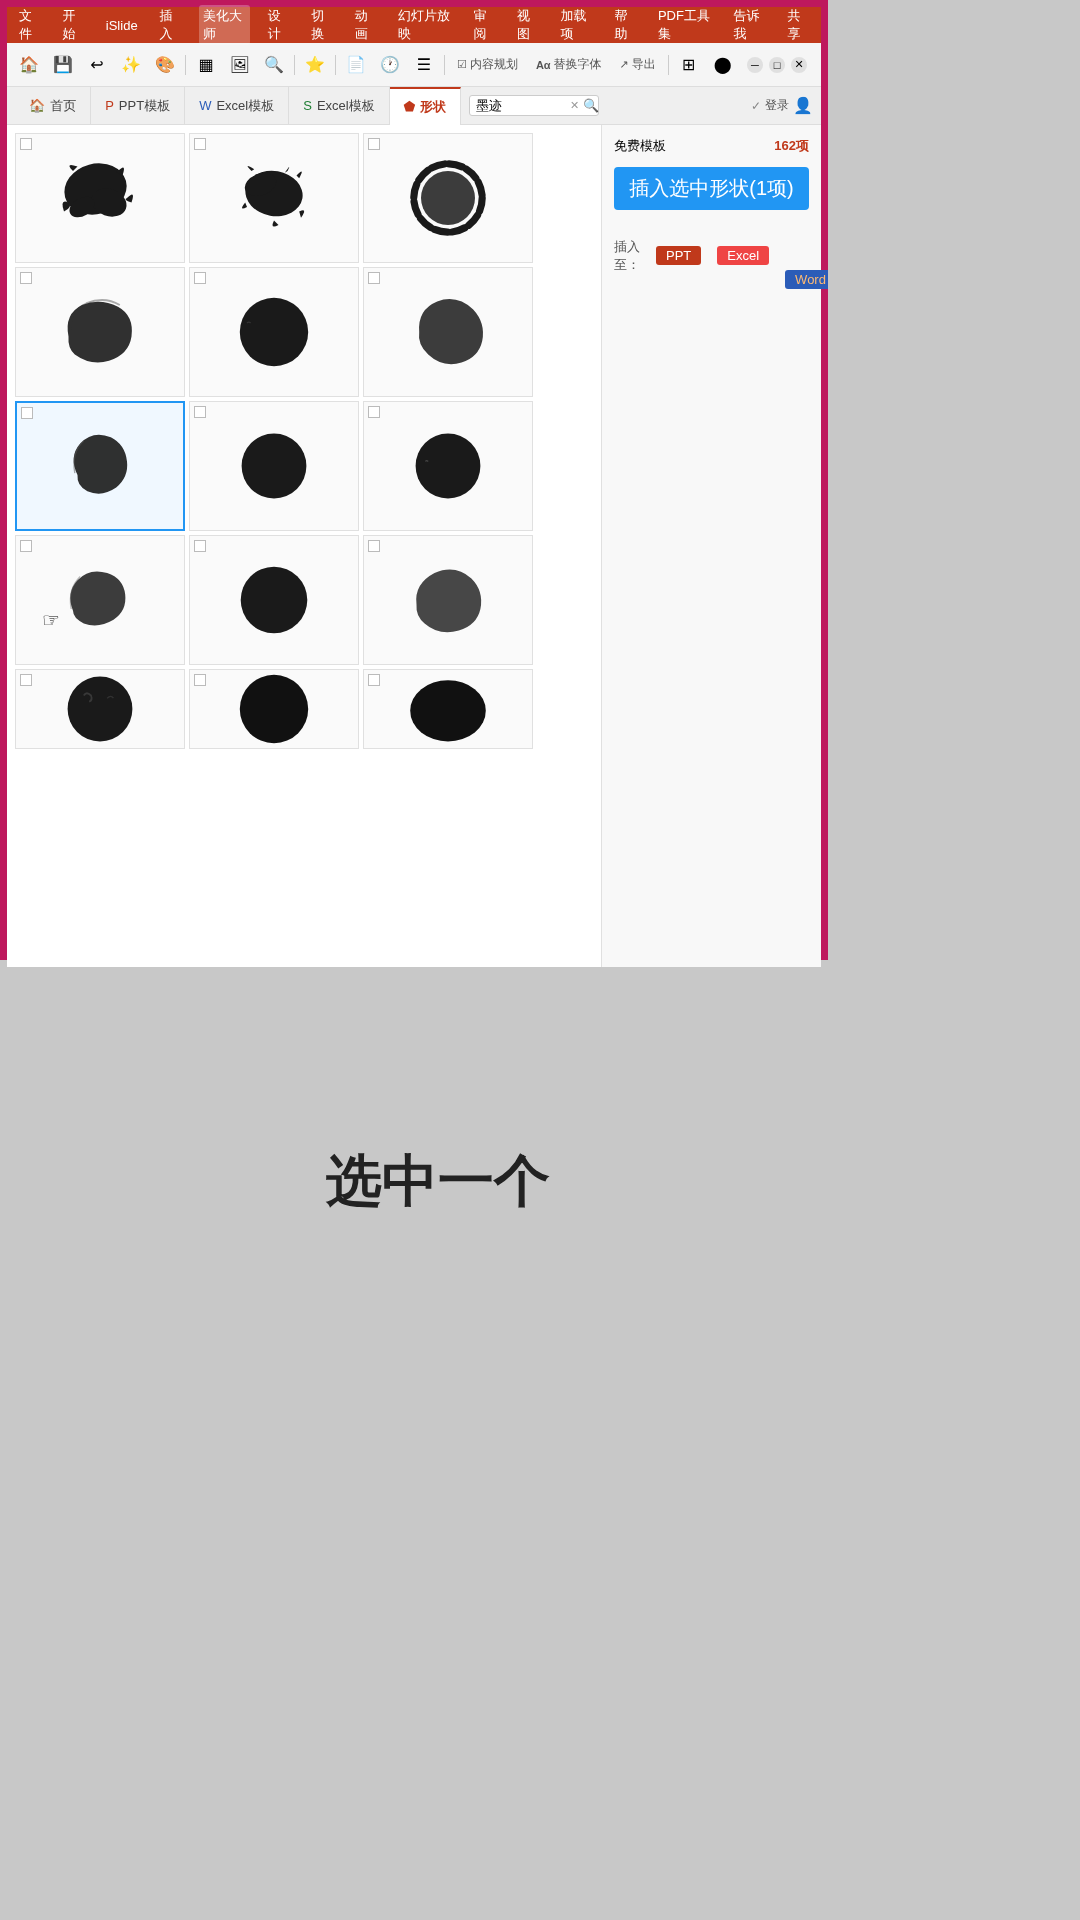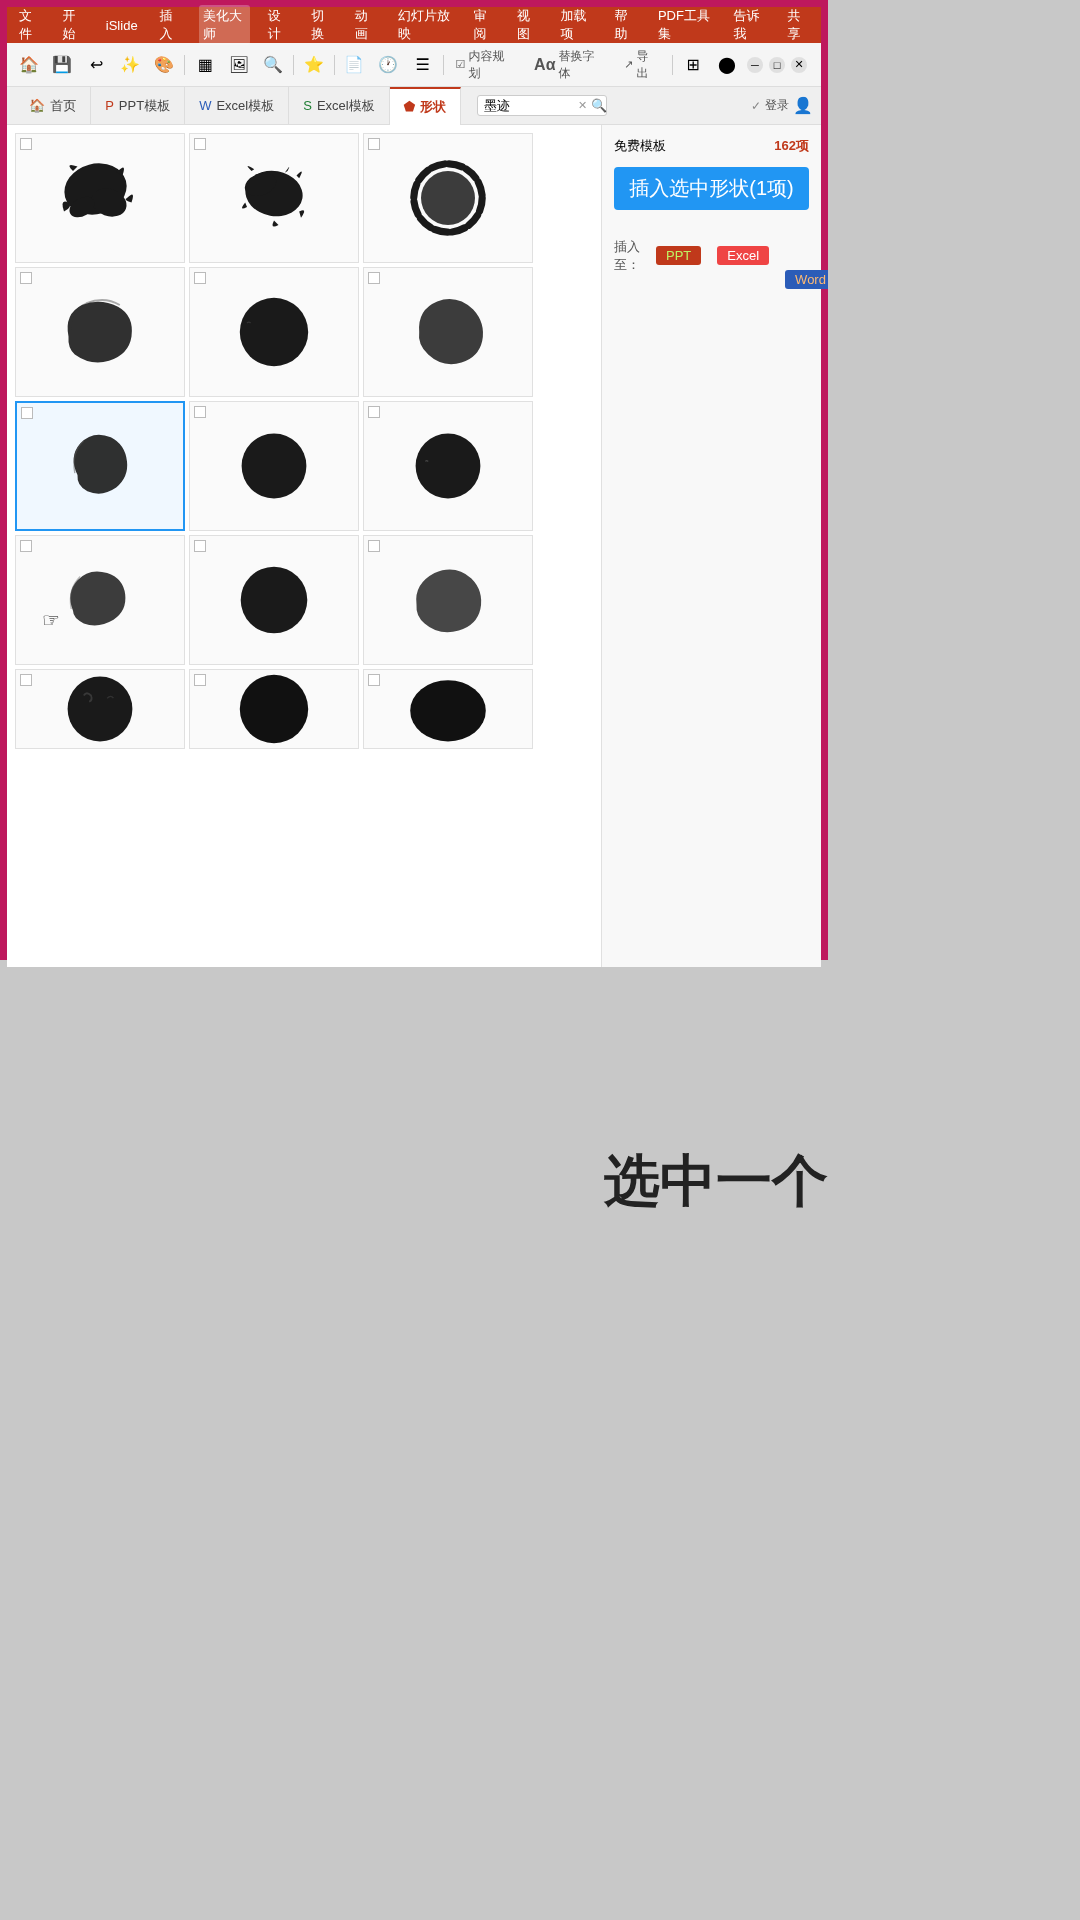--- a/index.html
+++ b/index.html
@@ -108,21 +108,21 @@
     }
     .tab-icon-home { color: #c0391b; }
     .tab-icon-ppt { color: #c0391b; }
     .tab-icon-word { color: #2b5cb8; }
     .tab-icon-excel { color: #1e7e34; }
 
     
     .search-area {
       display: flex;
       align-items: center;
-      margin-left: 16px;
+      margin-left: 8px;
       flex: 1;
     }
     .search-box {
       display: flex;
       align-items: center;
       background: white;
       border: 1px solid #ccc;
       border-radius: 3px;
       padding: 2px 6px;
       width: 130px;
@@ -245,31 +245,31 @@
       font-size: 13px;
       color: #555;
     }
     .insert-to-btn {
       border-radius: 3px;
       padding: 2px 10px;
       font-size: 13px;
       cursor: pointer;
       border: none;
     }
-    .btn-ppt { background: #c0391b; color: #bef264; }
+    .btn-ppt { background: #c0391b; color: #ffffff; }
     .btn-excel { background: #ef4444; color: white; }
     .btn-word { background: #2b5cb8; color: #fdba74; margin-top: 48px; }
 
     
     .bottom-caption {
       position: absolute;
       bottom: 700px;
       left: 0;
       right: 0;
-      text-align: right;
+      text-align: center;
       font-size: 56px;
       font-weight: bold;
       color: #222;
       font-family: 'STKaiti', 'KaiTi', 'Microsoft YaHei', serif;
       padding-left: 48px;
     }
 
     
     .cursor-hand {
       position: absolute;
@@ -329,21 +329,21 @@
     <div class="toolbar-sep"></div>
     <div class="toolbar-icon">📄</div>
     <div class="toolbar-icon">🕐</div>
     <div class="toolbar-icon">☰</div>
     <div class="toolbar-sep"></div>
     <div class="toolbar-text-btn">
       <span style="font-size:11px">☑</span>
       <span>内容规划</span>
     </div>
     <div class="toolbar-text-btn">
-      <span style="font-size:16px;font-weight:bold">Aα</span>
+      <span style="font-size:11px;font-weight:bold">Aα</span>
       <span>替换字体</span>
     </div>
     <div class="toolbar-text-btn">
       <span style="font-size:11px">↗</span>
       <span>导出</span>
     </div>
     <div class="toolbar-sep"></div>
     <div class="toolbar-icon">⊞</div>
     <div class="toolbar-icon">⬤</div>
 

